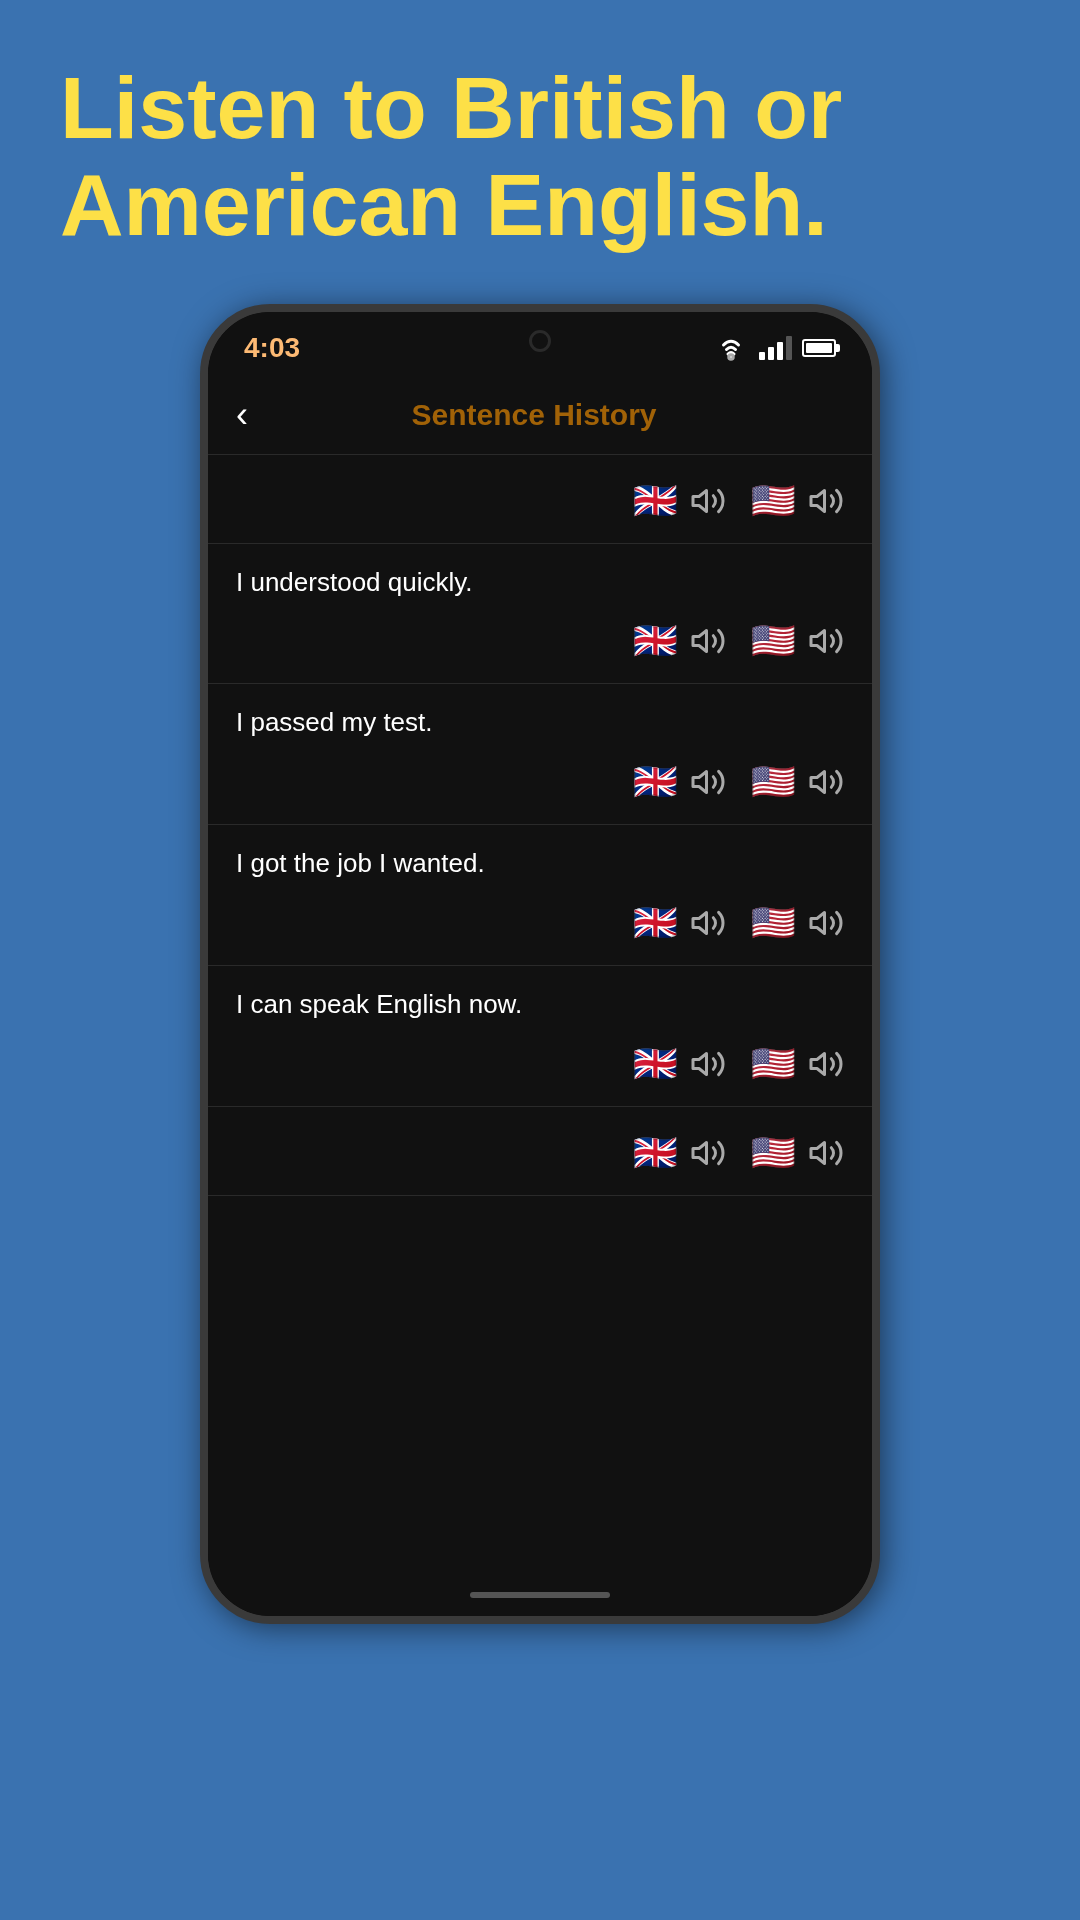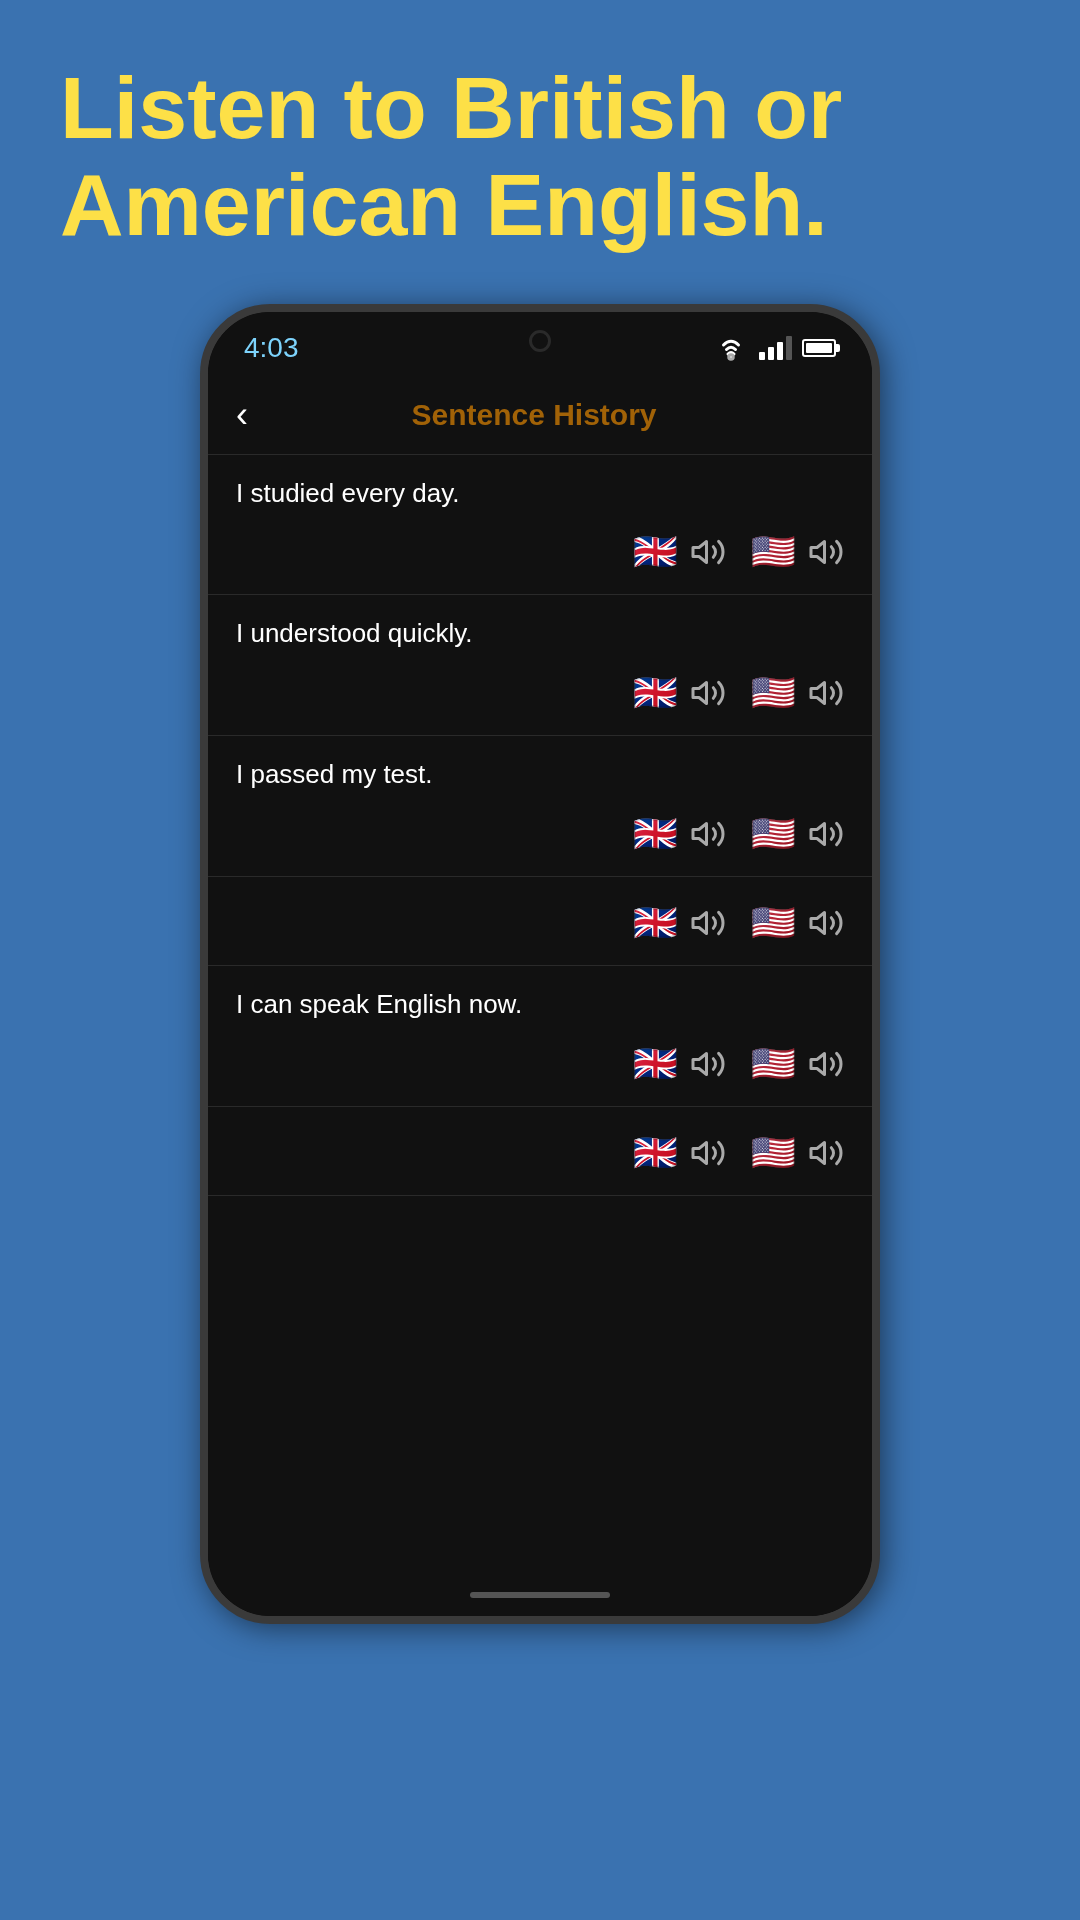--- a/index.html
+++ b/index.html
@@ -78,23 +78,23 @@
 
     .status-bar {
       display: flex;
       justify-content: space-between;
       align-items: center;
       padding: 18px 36px 10px 36px;
       background: #111111;
     }
 
     .status-time {
-      color: #7dd3fc;
+      color: #fdba74;
       font-size: 28px;
-      font-weight: 400;
+      font-weight: 700;
     }
 
     .status-icons {
       display: flex;
       align-items: center;
       gap: 10px;
     }
 
     .camera-notch {
       position: absolute;
@@ -277,21 +277,20 @@
       </div>
 
       <div class="app-header">
         <span class="back-btn">‹</span>
         <span class="header-title">Sentence History</span>
       </div>
 
       <div class="sentence-list">
 
         <div class="sentence-item">
-          <div class="sentence-text">I studied every day.</div>
           <div class="audio-controls">
             <div class="audio-btn">
               <span class="flag-icon">🇬🇧</span>
               <svg class="speaker-svg" viewBox="0 0 24 24">
                 <path d="M11 5L6 9H2v6h4l5 4V5z" stroke="#aaaaaa" stroke-width="2" fill="none" stroke-linejoin="round"></path>
                 <path d="M15.54 8.46a5 5 0 0 1 0 7.07" stroke="#aaaaaa" stroke-width="2" fill="none" stroke-linecap="round"></path>
                 <path d="M19.07 4.93a10 10 0 0 1 0 14.14" stroke="#aaaaaa" stroke-width="2" fill="none" stroke-linecap="round"></path>
               </svg>
             </div>
             <div class="audio-btn">
@@ -343,20 +342,21 @@
               <svg class="speaker-svg" viewBox="0 0 24 24">
                 <path d="M11 5L6 9H2v6h4l5 4V5z" stroke="#aaaaaa" stroke-width="2" fill="none" stroke-linejoin="round"></path>
                 <path d="M15.54 8.46a5 5 0 0 1 0 7.07" stroke="#aaaaaa" stroke-width="2" fill="none" stroke-linecap="round"></path>
                 <path d="M19.07 4.93a10 10 0 0 1 0 14.14" stroke="#aaaaaa" stroke-width="2" fill="none" stroke-linecap="round"></path>
               </svg>
             </div>
           </div>
         </div>
 
         <div class="sentence-item">
+          <div class="sentence-text">I got the job I wanted.</div>
           <div class="audio-controls">
             <div class="audio-btn">
               <span class="flag-icon">🇬🇧</span>
               <svg class="speaker-svg" viewBox="0 0 24 24">
                 <path d="M11 5L6 9H2v6h4l5 4V5z" stroke="#aaaaaa" stroke-width="2" fill="none" stroke-linejoin="round"></path>
                 <path d="M15.54 8.46a5 5 0 0 1 0 7.07" stroke="#aaaaaa" stroke-width="2" fill="none" stroke-linecap="round"></path>
                 <path d="M19.07 4.93a10 10 0 0 1 0 14.14" stroke="#aaaaaa" stroke-width="2" fill="none" stroke-linecap="round"></path>
               </svg>
             </div>
             <div class="audio-btn">

